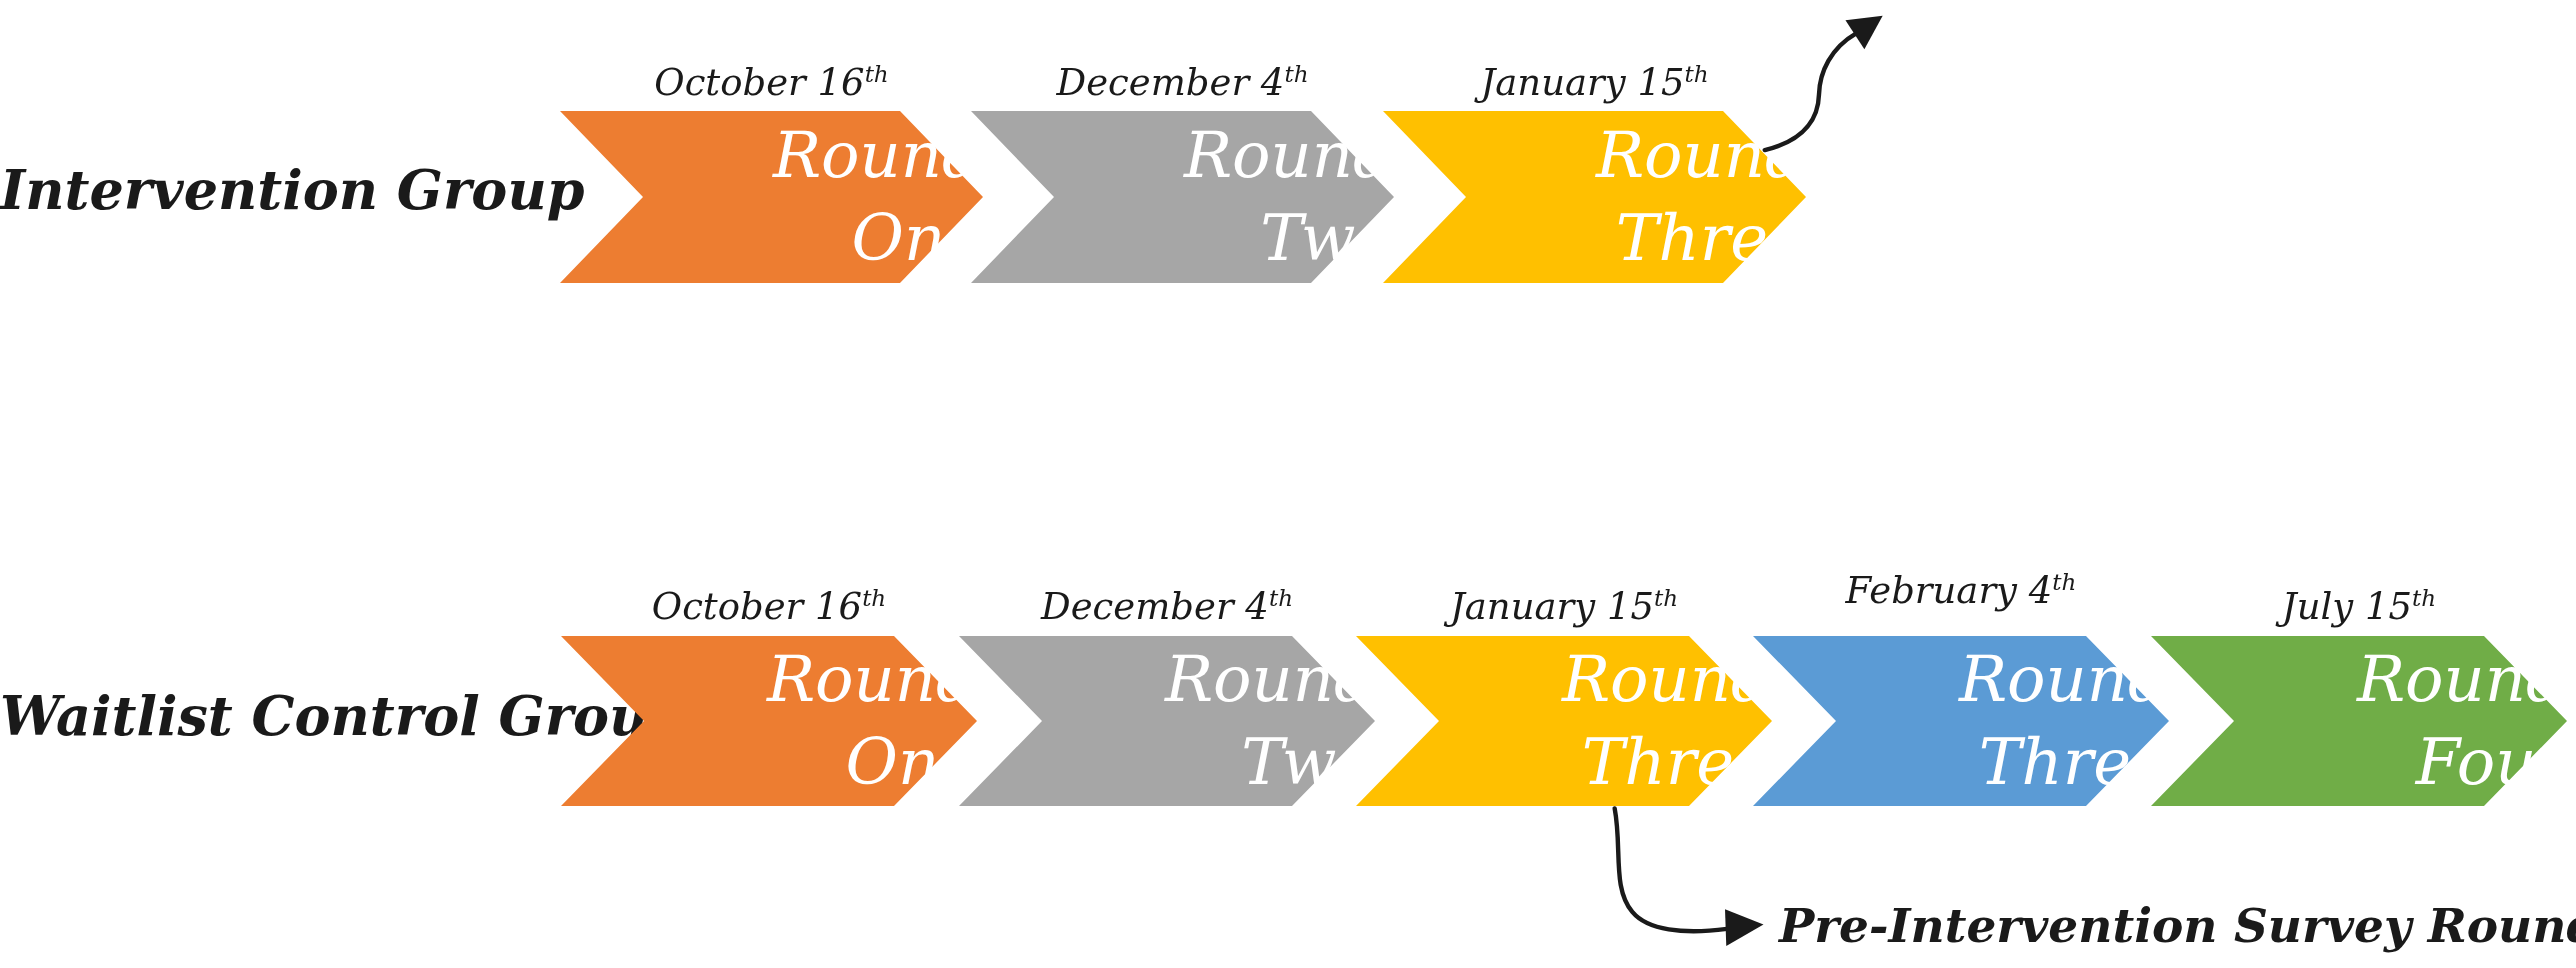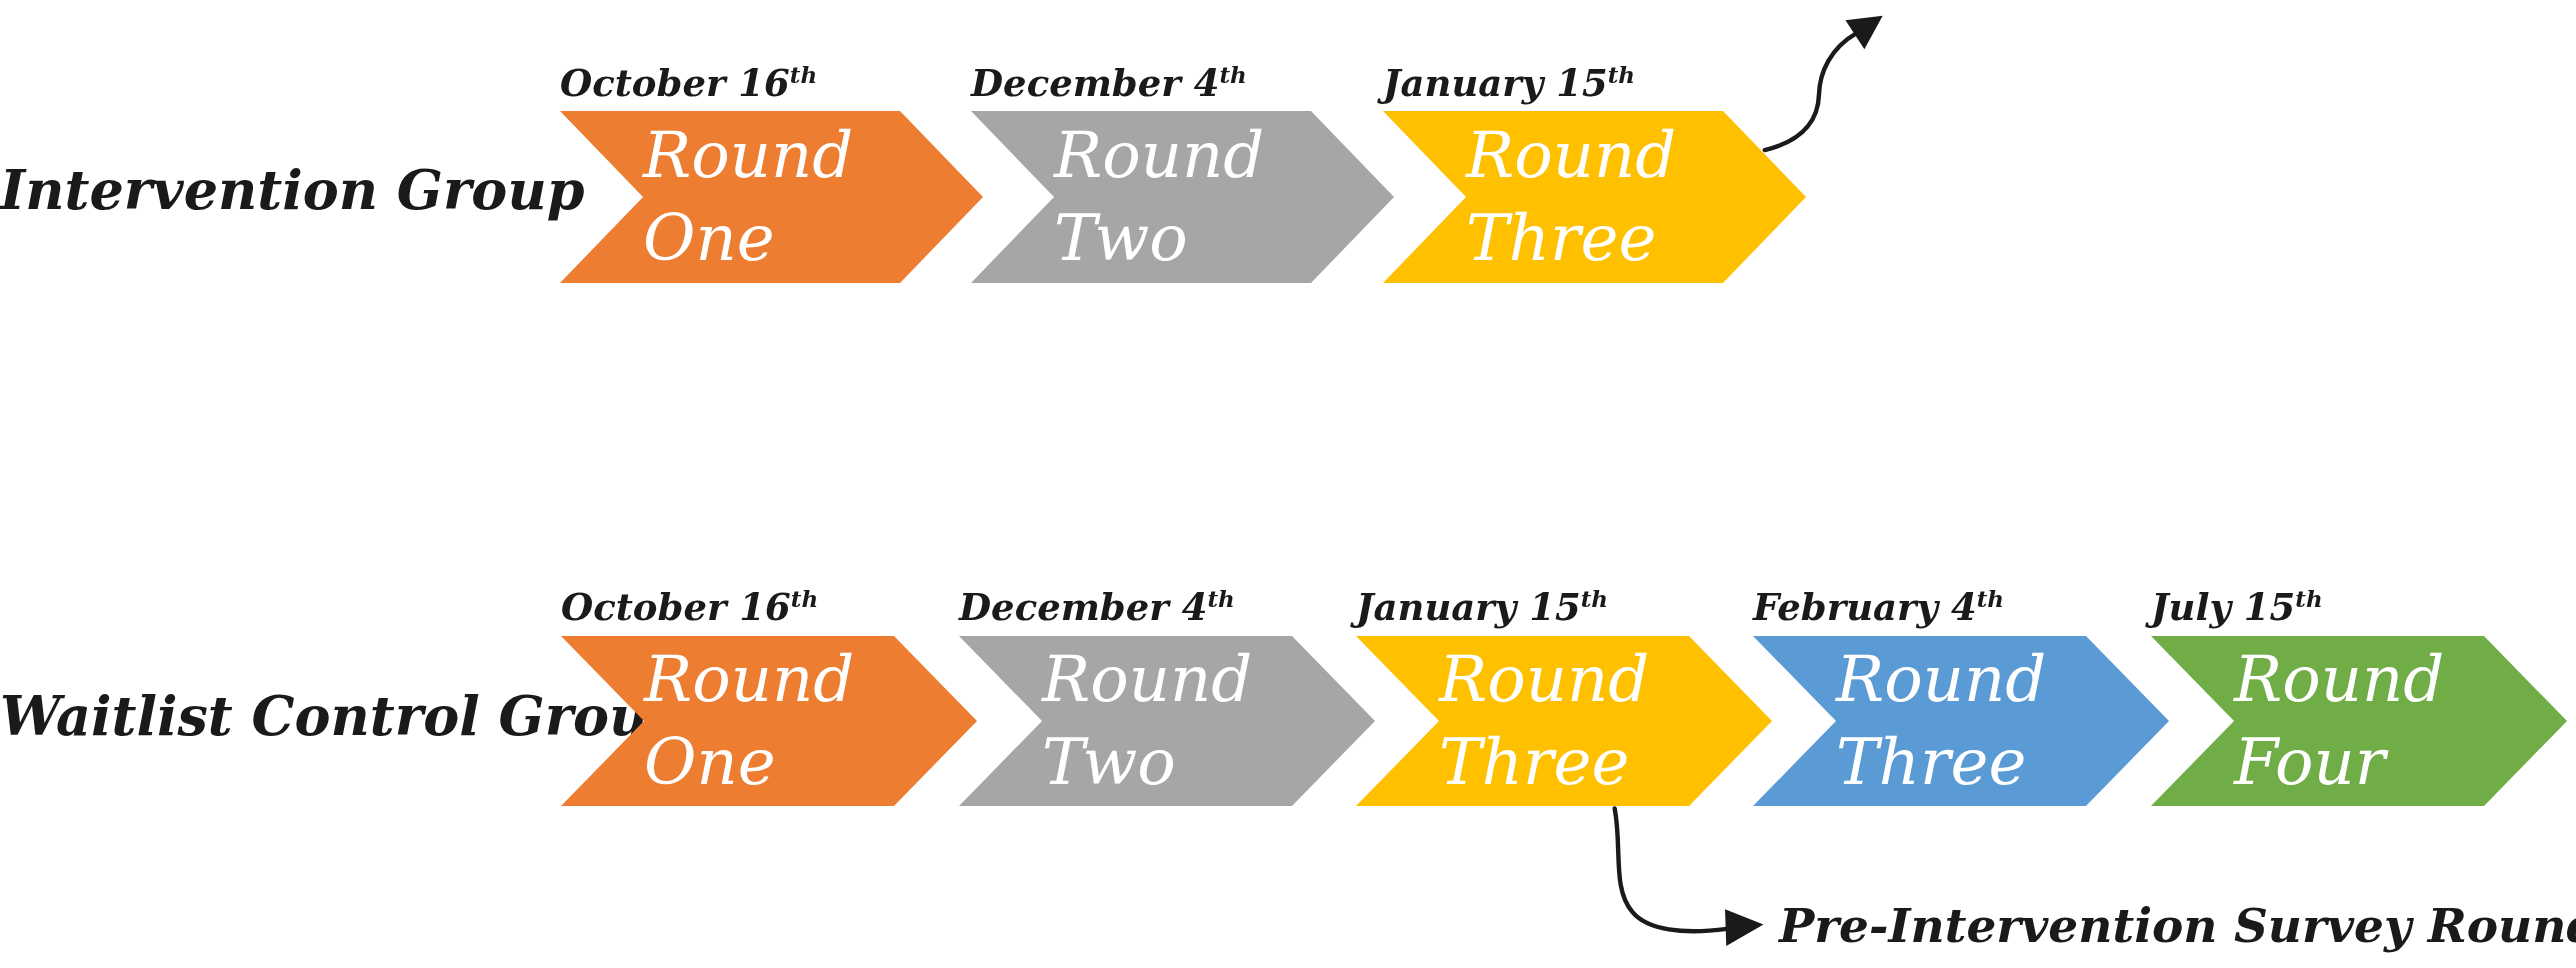--- a/index.html
+++ b/index.html
@@ -29,32 +29,33 @@
   .chev-shape{
     position:absolute;
     inset:0;
     clip-path:polygon(0 0, calc(100% - 83px) 0, 100% 50%, calc(100% - 83px) 100%, 0 100%, 83px 50%);
   }
   .chev-text{
     position:absolute;
     top:0;bottom:0;left:83px;right:0;
     display:flex;
     flex-direction:column;
-    align-items:flex-start;
+    align-items:flex-end;
     justify-content:center;
     color:#ffffff;
     font-size:64px;
     line-height:1.3;
     text-align:center;
   }
   .date-label{
     position:absolute;
     height:48px;
+    text-align:center;
     font-size:37px;
-    font-weight:700;
+    font-weight:400;
     white-space:nowrap;
   }
   .date-label sup{
     font-size:23px;
     vertical-align:super;
     line-height:0;
   }
   .annotation-text{
     position:absolute;
     font-size:47px;
@@ -110,21 +111,21 @@
 
   <div class="date-label" style="left:561px;top:585px;width:416px;">
     <span>October 16</span><sup>th</sup>
   </div>
   <div class="date-label" style="left:959px;top:585px;width:416px;">
     <span>December 4</span><sup>th</sup>
   </div>
   <div class="date-label" style="left:1356px;top:585px;width:416px;">
     <span>January 15</span><sup>th</sup>
   </div>
-  <div class="date-label" style="left:1753px;top:585px;width:416px;">
+  <div class="date-label" style="left:1753px;top:569px;width:416px;">
     <span>February 4</span><sup>th</sup>
   </div>
   <div class="date-label" style="left:2151px;top:585px;width:416px;">
     <span>July 15</span><sup>th</sup>
   </div>
 
   <div class="chevron" style="left:561px;top:636px;width:416px;height:170px;">
     <div class="chev-shape" style="background: rgb(237, 125, 49);"></div>
     <div class="chev-text">
       <div>Round</div>

